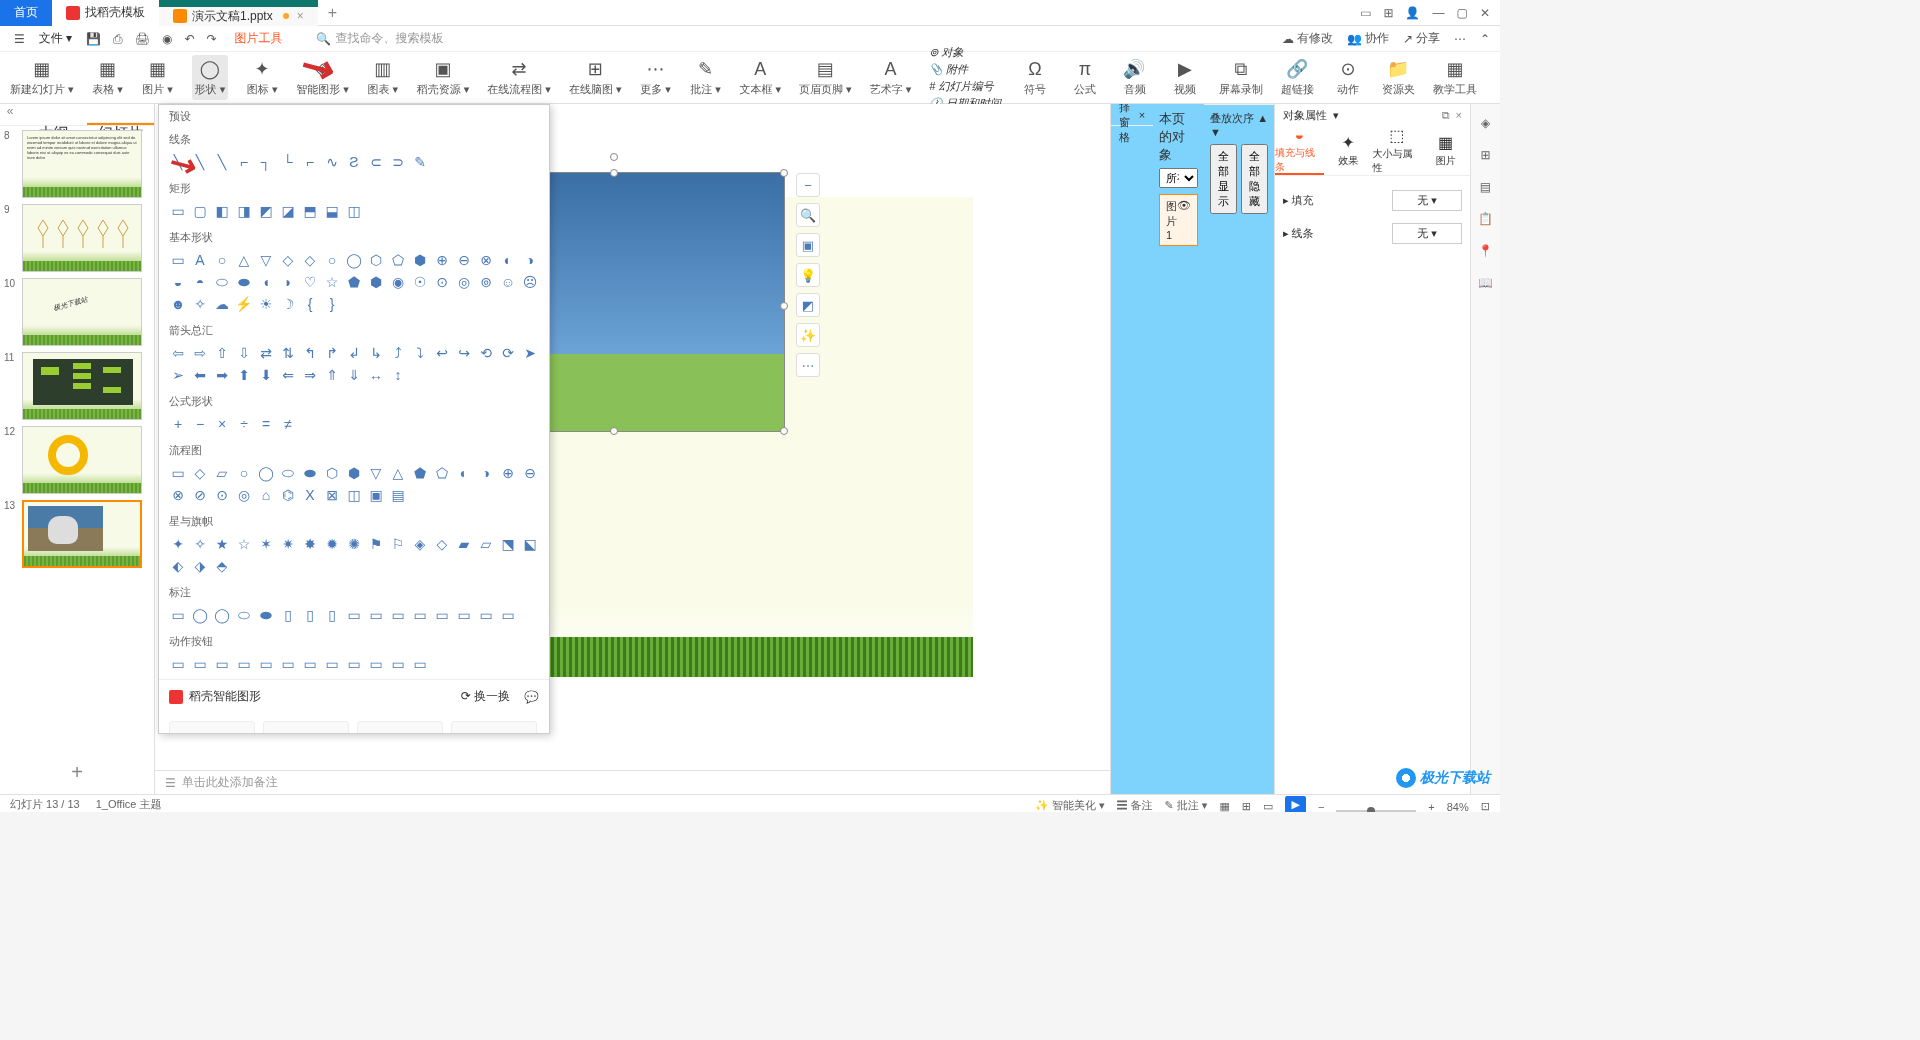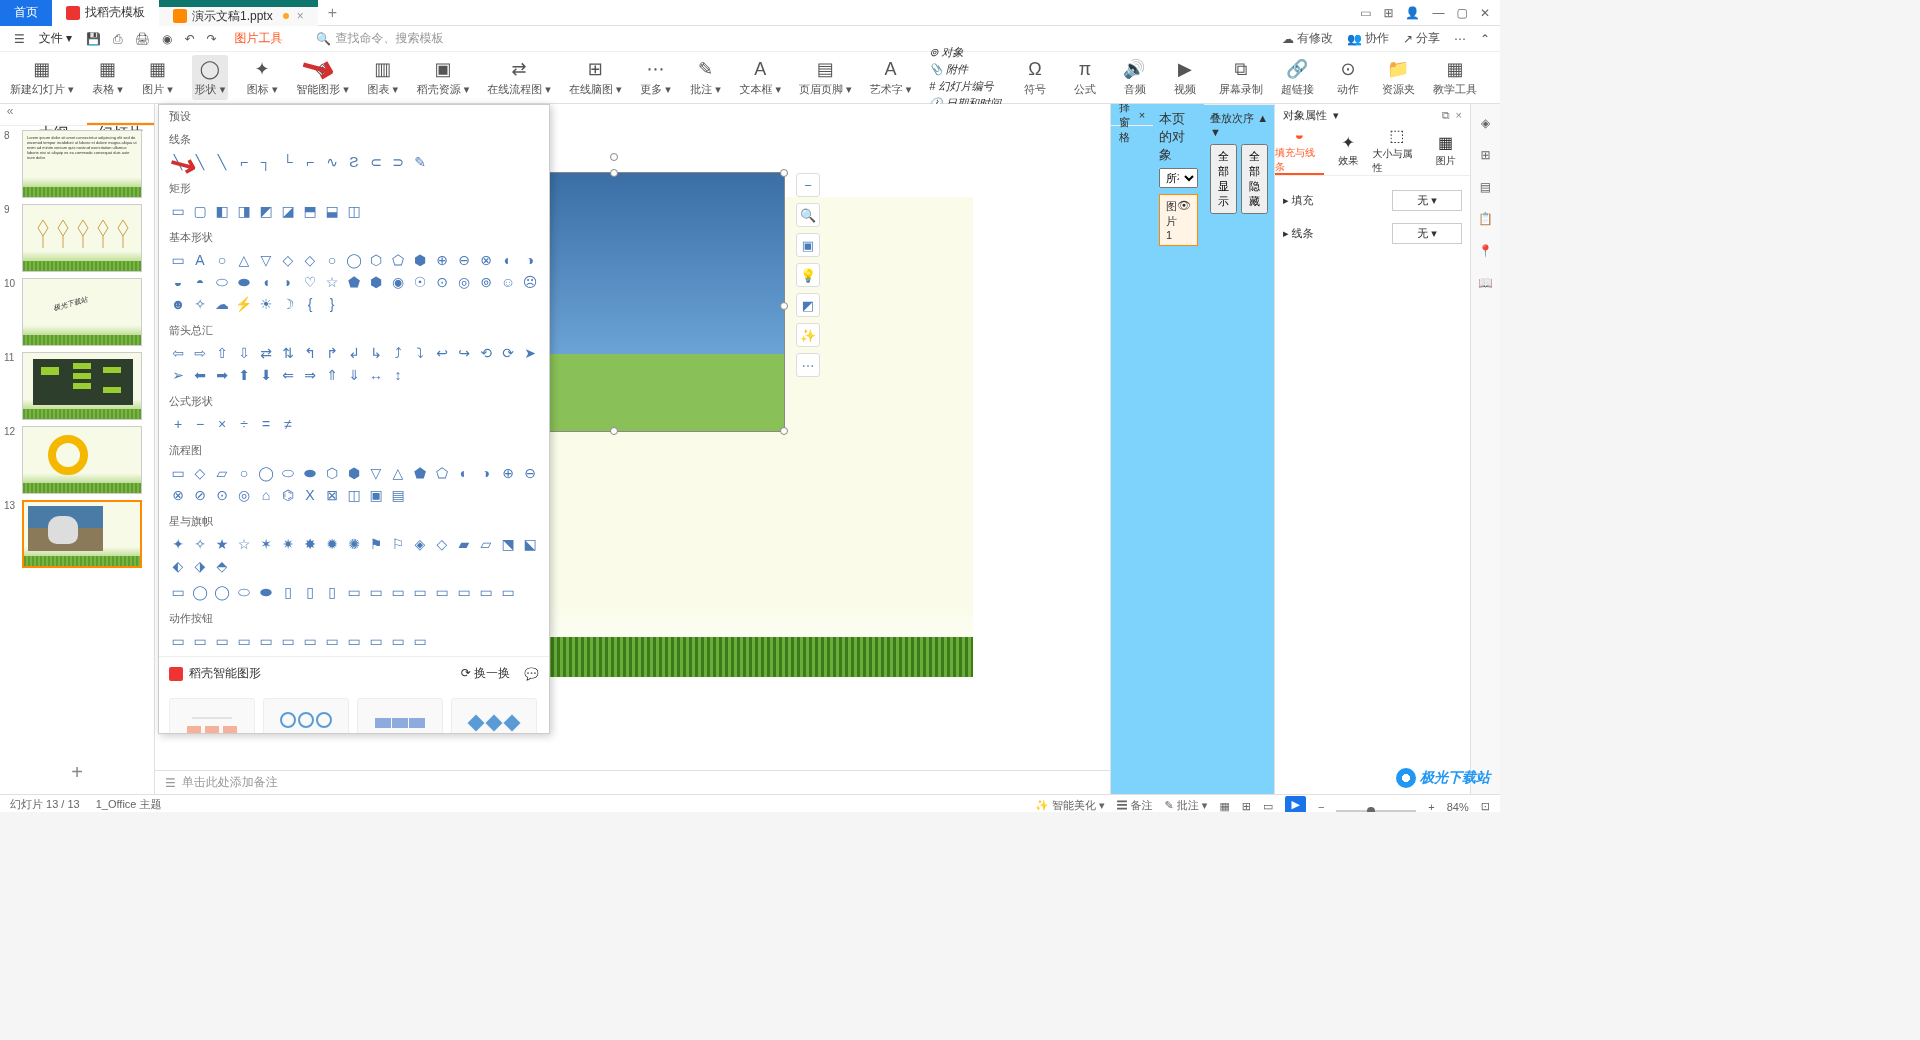--- a/index.html
+++ b/index.html
@@ -606,20 +606,21 @@
         <div class="shape">◈</div>
         <div class="shape">◇</div>
         <div class="shape">▰</div>
         <div class="shape">▱</div>
         <div class="shape">⬔</div>
         <div class="shape">⬕</div>
         <div class="shape">⬖</div>
         <div class="shape">⬗</div>
         <div class="shape">⬘</div>
       </div>
+      <div class="sec-title">标注</div>
       <div class="shapes-row">
         <div class="shape">▭</div>
         <div class="shape">◯</div>
         <div class="shape">◯</div>
         <div class="shape">⬭</div>
         <div class="shape">⬬</div>
         <div class="shape">▯</div>
         <div class="shape">▯</div>
         <div class="shape">▯</div>
         <div class="shape">▭</div>

